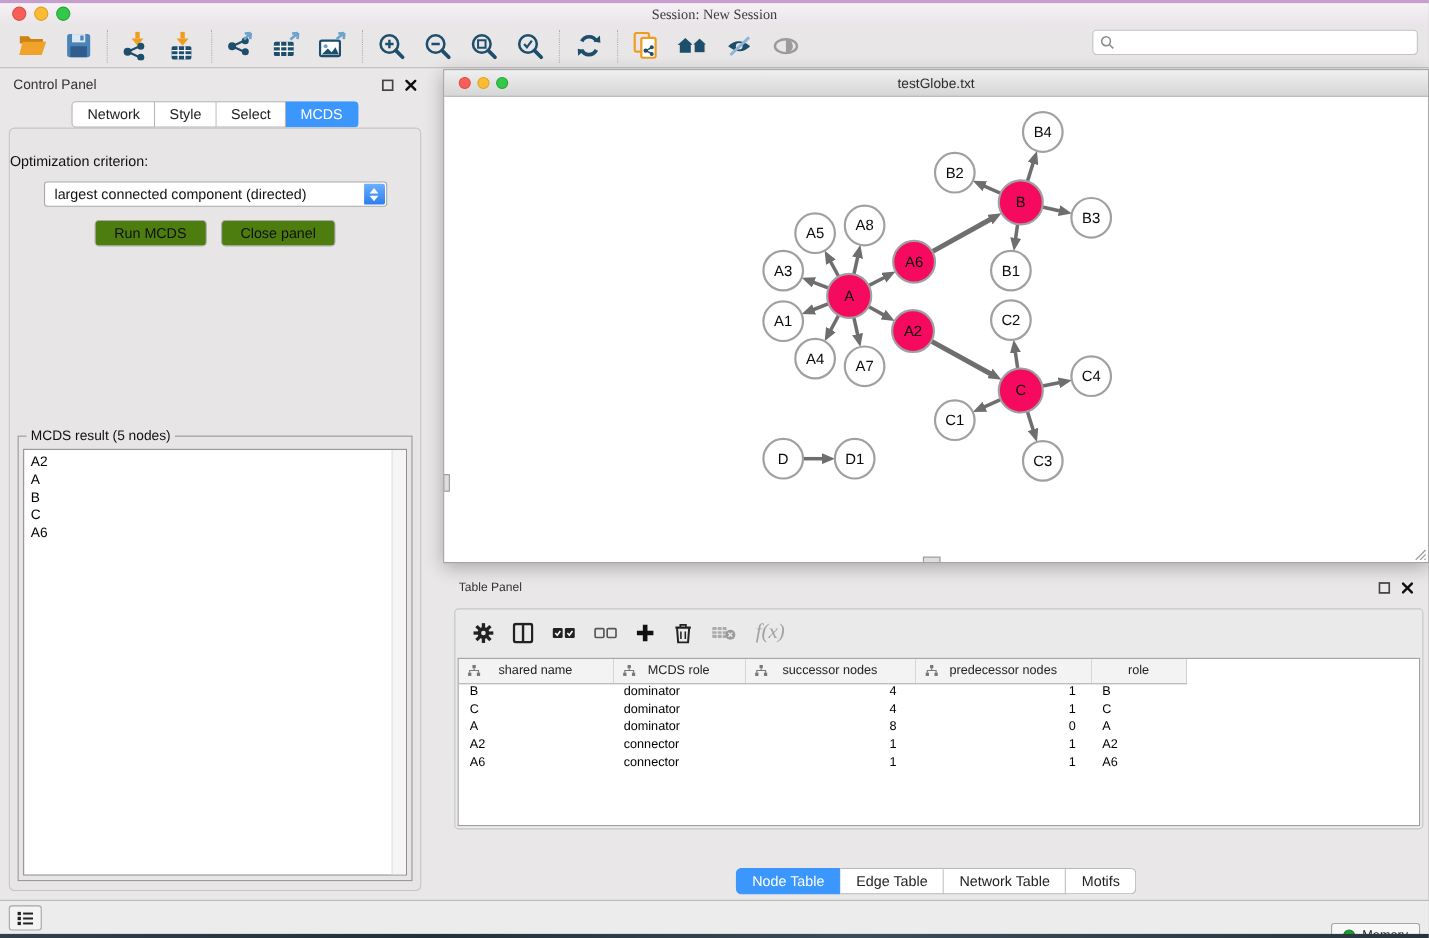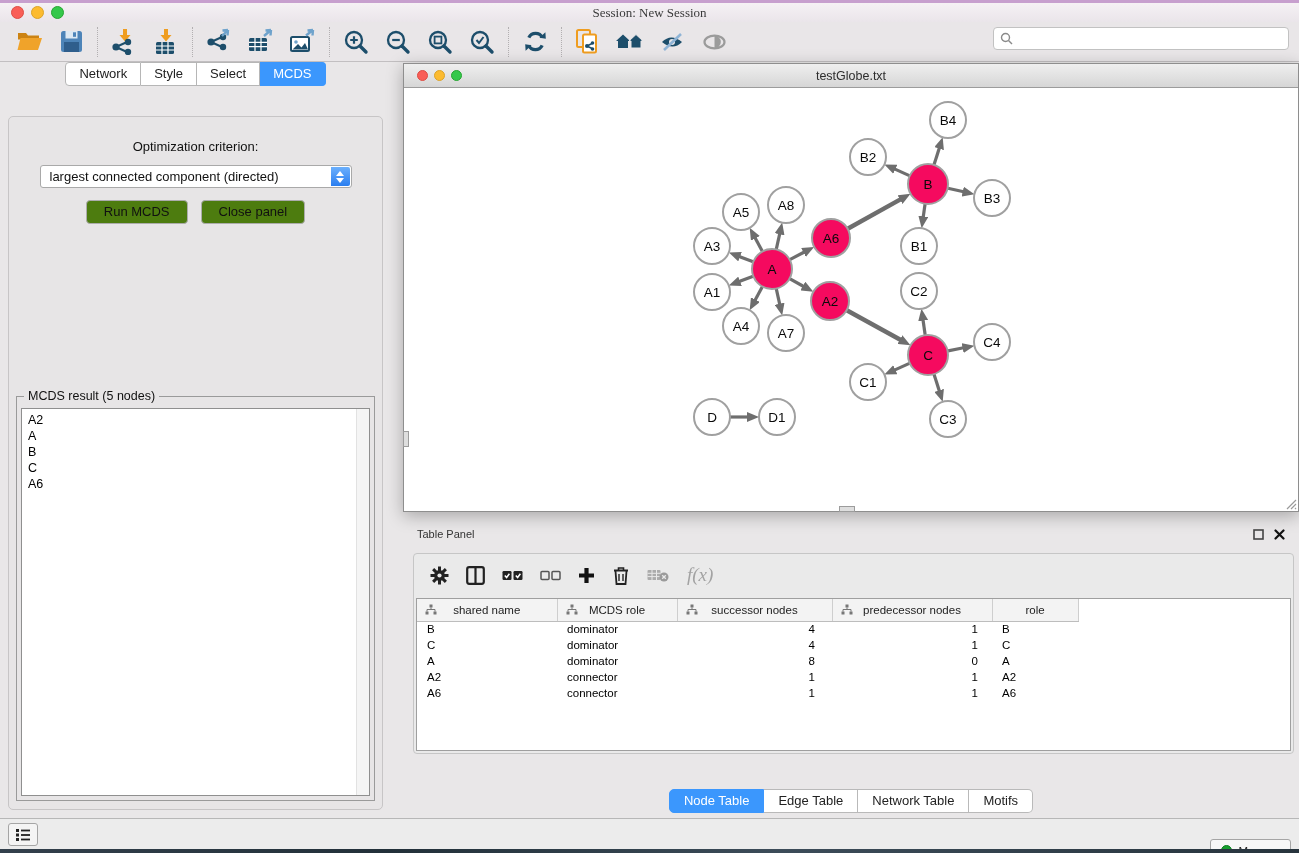--- a/index.html
+++ b/index.html
@@ -46,21 +46,21 @@
     font-size:13px; color:#222; background:#fff; border:1px solid #b6b6b6; border-left:none;
     padding:3px 13px 4px; cursor:default;
   }
   .cp-tab:first-child { border-left:1px solid #b6b6b6; border-radius:4px 0 0 4px; }
   .cp-tab:last-child { border-radius:0 4px 4px 0; }
   .cp-tab.selected { background:#3b97fd; border-color:#3b97fd; color:#fff; }
   .cp-content {
     position:absolute; left:8px; right:8px; top:54px; bottom:8px;
     background:#e7e5e6; border:1px solid #c7c5c6; border-radius:5px;
   }
-  .opt-label { text-align:center; font-size:13px; color:#111; margin-top:22px; }
+  .opt-label { text-align:left; font-size:13px; color:#111; margin-top:22px; }
   .criterion {
     position:relative; width:312px; height:23px; margin:11px auto 0;
     background:#fff; border:1px solid #a9a9a9; border-radius:3px;
     font-size:13px; color:#111; line-height:21px; padding-left:9px;
   }
   .stepper {
     position:absolute; right:1px; top:1px; bottom:1px; width:19px;
     background:linear-gradient(#6cb0fd,#2a7ef0); border-radius:0 2px 2px 0;
     display:flex; flex-direction:column; align-items:center; justify-content:center; gap:2px;
   }
@@ -315,20 +315,31 @@
     <div class="searchbox">
       <svg width="13" height="13" viewBox="0 0 13 13">
         <circle cx="5.5" cy="5.5" r="4" fill="none" stroke="#8a8a8a" stroke-width="1.4"></circle>
         <line x1="8.5" y1="8.5" x2="12" y2="12" stroke="#8a8a8a" stroke-width="1.4"></line>
       </svg>
       <input type="text" value="" style="">
     </div>
   </div>
 
   <div class="control-panel">
+    <div class="cp-header">
+      <div class="cp-title">Control Panel</div>
+      <div class="panel-icons">
+        <svg width="11" height="11" viewBox="0 0 11 11">
+          <rect x="1" y="1" width="9" height="9" fill="none" stroke="#444" stroke-width="1.6"></rect>
+        </svg>
+        <svg width="11" height="11" viewBox="0 0 11 11">
+          <path d="M1.5 1.5 L9.5 9.5 M9.5 1.5 L1.5 9.5" stroke="#111" stroke-width="2.2" stroke-linecap="round"></path>
+        </svg>
+      </div>
+    </div>
     <div class="cp-tabs" id="cp-tabs">
         <div class="cp-tab">Network</div>
         <div class="cp-tab">Style</div>
         <div class="cp-tab">Select</div>
         <div class="cp-tab selected">MCDS</div>
       </div>
     <div class="cp-content">
       <div class="opt-label">Optimization criterion:</div>
       <div class="criterion">
         <span>largest connected component (directed)</span>

